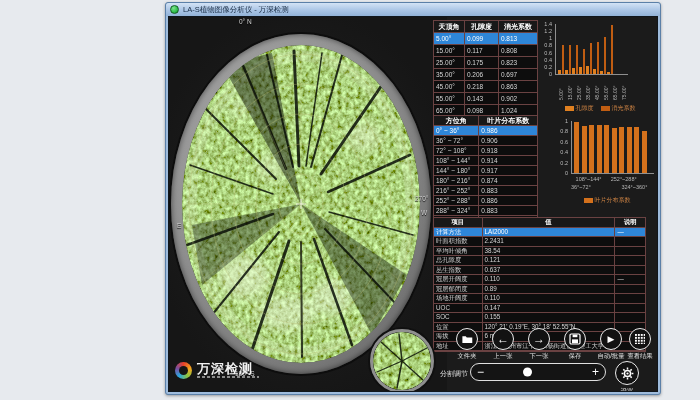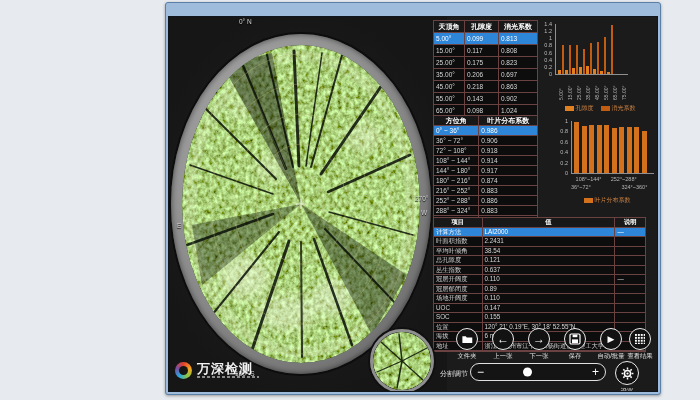--- a/index.html
+++ b/index.html
@@ -54,20 +54,24 @@
   .logo-mark:after{content:"";position:absolute;left:4px;top:4px;width:9px;height:9px;border-radius:50%;background:#161616;}
   .logo-title{font-size:13px;font-weight:bold;color:#f2f2f2;letter-spacing:1px;line-height:11px;}
   .logo-sub{width:62px;height:2.5px;margin-top:2px;background:repeating-linear-gradient(90deg,#8a8a8a 0 3px,transparent 3px 5px);}
   .thumbwrap{position:absolute;width:58px;height:58px;border:3px solid #8f8f8f;border-radius:50%;box-shadow:0 0 0 2px #101010;overflow:hidden;background:#0a0d08;}
 </style>
 </head>
 <body>
 
 <div id="app">
   <div class="window">
+    <div class="titlebar">
+      <span class="app-icon"></span>
+      <span class="title-text">LA-S植物图像分析仪 - 万深检测</span>
+    </div>
     <div class="client">
 
       <div class="canopy-panel">
         <div class="ring"></div>
         <div class="photo">
           <svg width="238" height="318" viewBox="0 0 238 318">
             <defs>
               <clipPath id="clip">
                   <ellipse cx="119" cy="159" rx="119" ry="159"></ellipse>
                 </clipPath>

